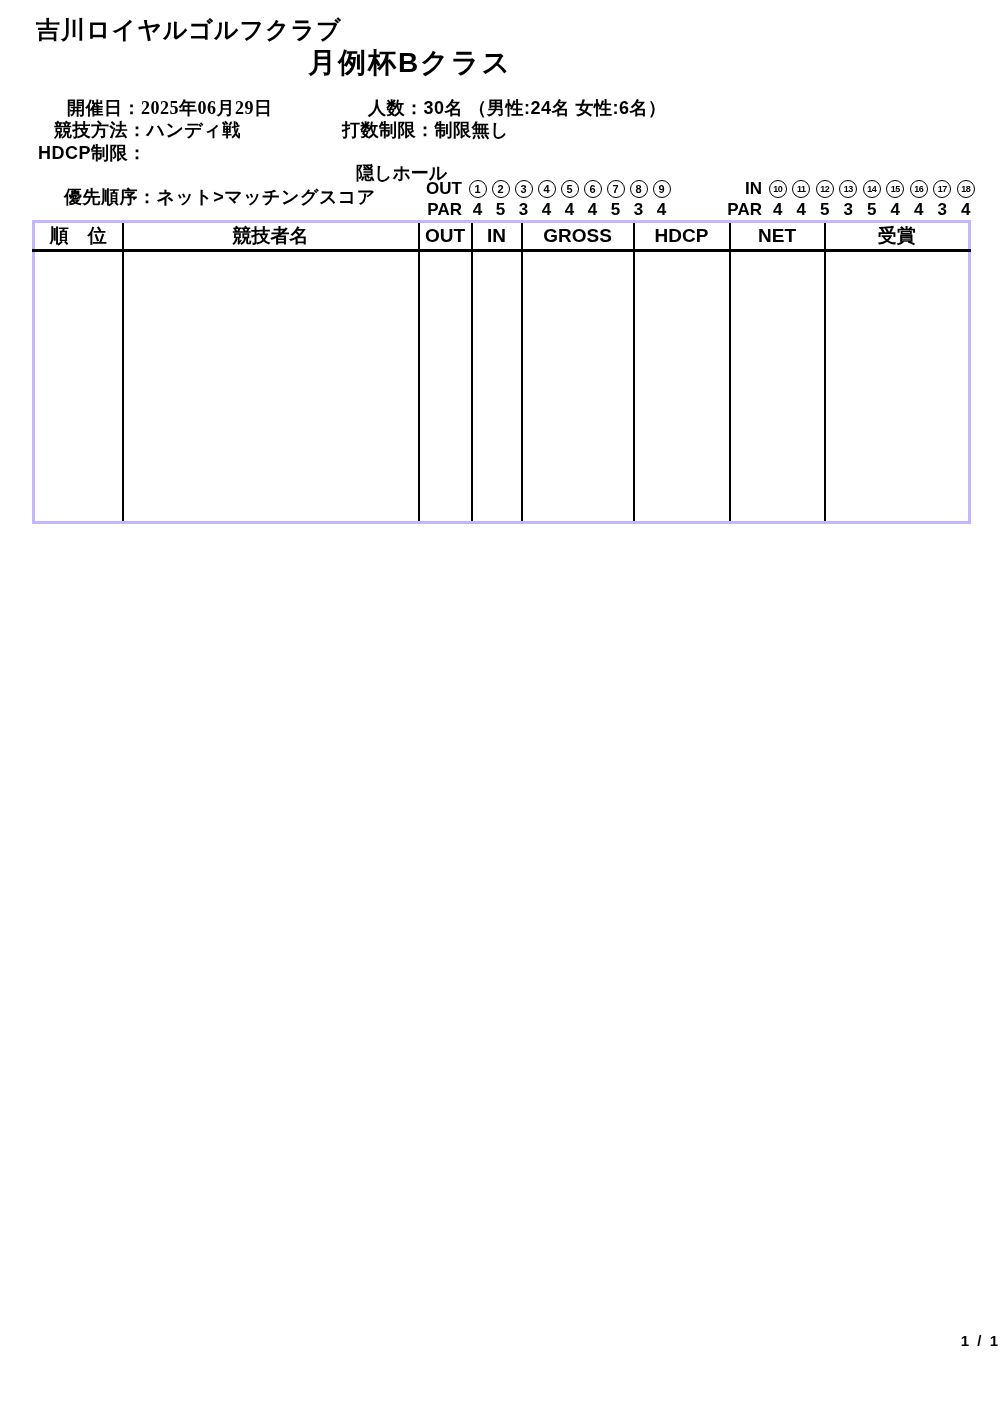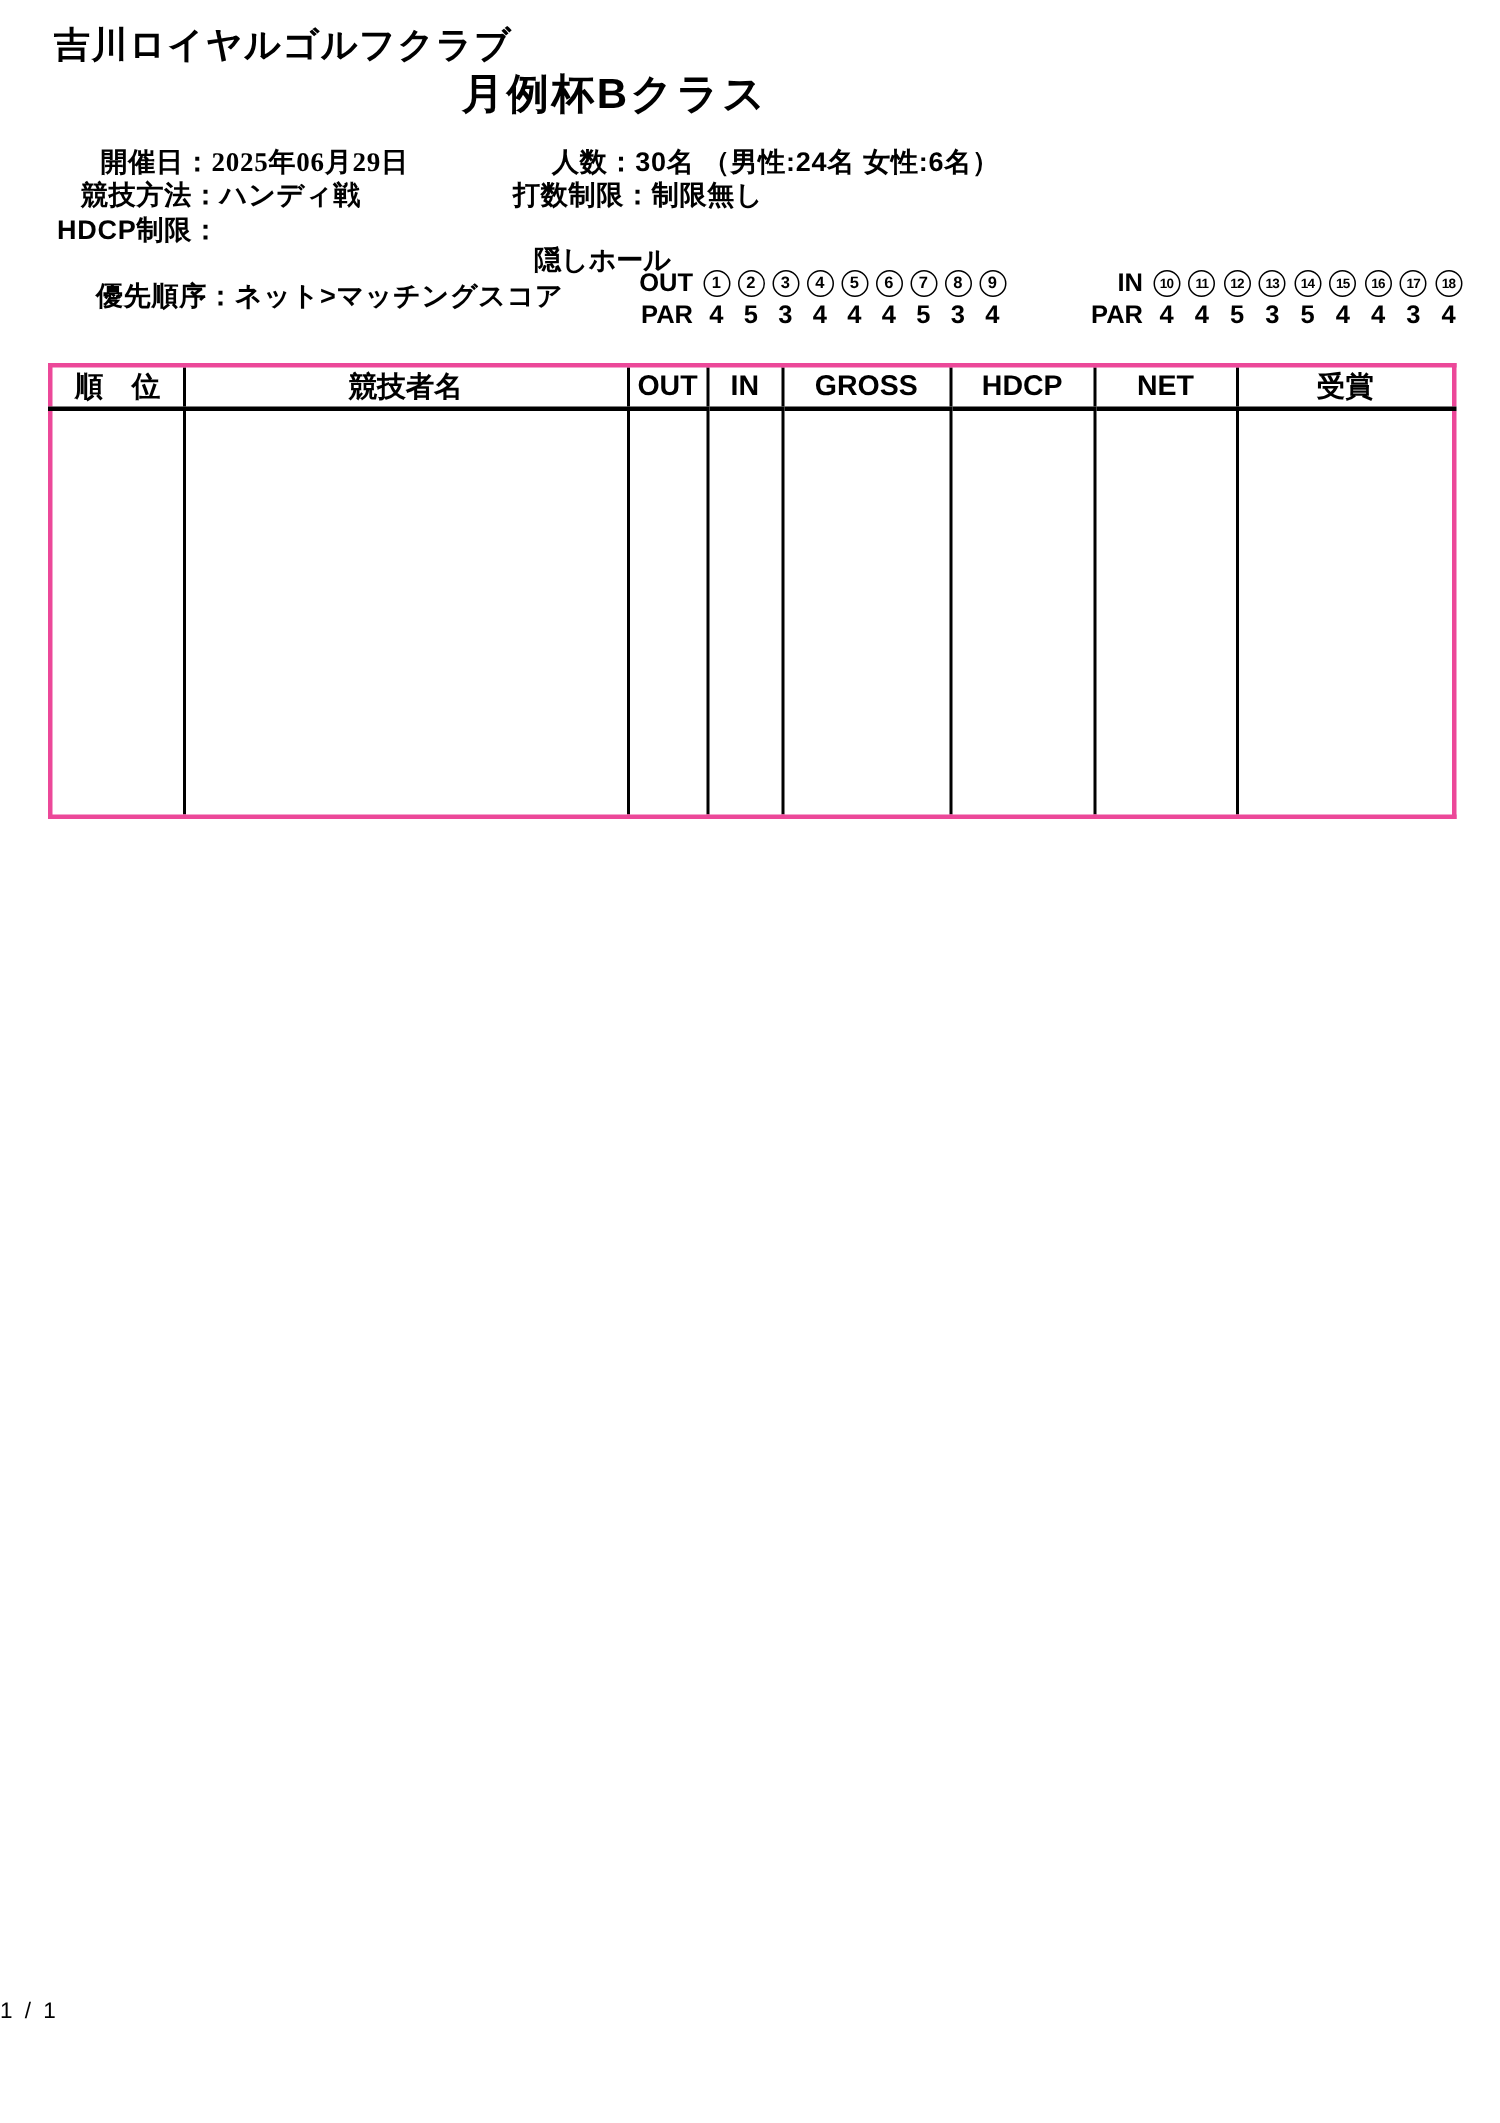--- a/index.html
+++ b/index.html
@@ -20,29 +20,29 @@
   .i-priority{left:64px;top:185px;}
   .hh-title{left:356px;top:161px;font-size:18px;font-weight:700;}
   .holes{display:grid;grid-auto-rows:21px;align-items:center;font-weight:700;}
   .holes-out{left:420px;top:178px;grid-template-columns:46px repeat(9,23px);}
   .holes-in{left:722px;top:178px;grid-template-columns:44px repeat(9,23.5px);}
   .hlabel{text-align:right;padding-right:4px;font-size:17px;}
   .hcircle{justify-self:center;width:16px;height:16px;border:1.5px solid #000;border-radius:50%;
     font-size:11px;line-height:16px;text-align:center;font-weight:700;}
   .hcircle.two{font-size:9px;letter-spacing:-0.5px;}
   .hpar{text-align:center;font-size:17px;}
-  table.results{position:absolute;left:32px;top:242px;width:936px;border-collapse:collapse;
-    table-layout:fixed;border:3px solid #ec4899;}
+  table.results{position:absolute;left:32px;top:220px;width:936px;border-collapse:collapse;
+    table-layout:fixed;border:3px solid #c4b5fd;}
   table.results th{height:24px;font-size:19px;font-weight:700;text-align:center;
     border-left:2px solid #000;border-bottom:3px solid #000;padding:0;white-space:nowrap;overflow:hidden;}
   table.results td{height:26.4px;border-left:2px solid #000;padding:0;white-space:nowrap;
     overflow:hidden;font-size:23px;font-weight:600;line-height:26.4px;}
   table.results th:first-child,table.results td:first-child{border-left:none;}
   tr.filler td{height:269px;border-bottom:none;}
-  .pageno{left:0;top:1332px;width:1000px;text-align:left;font-size:15px;font-weight:400;letter-spacing:2px;}
+  .pageno{left:0;top:1332px;width:1000px;text-align:right;font-size:15px;font-weight:700;letter-spacing:2px;}
 </style>
 </head>
 <body>
 
 <div class="abs club">吉川ロイヤルゴルフクラブ</div>
 <div class="abs title">月例杯Bクラス</div>
 
 <div class="abs info i-date">開催日：2025年06月29日</div>
 <div class="abs info i-count">人数：30名 （男性:24名 女性:6名）</div>
 <div class="abs info i-method">競技方法：ハンディ戦</div>

